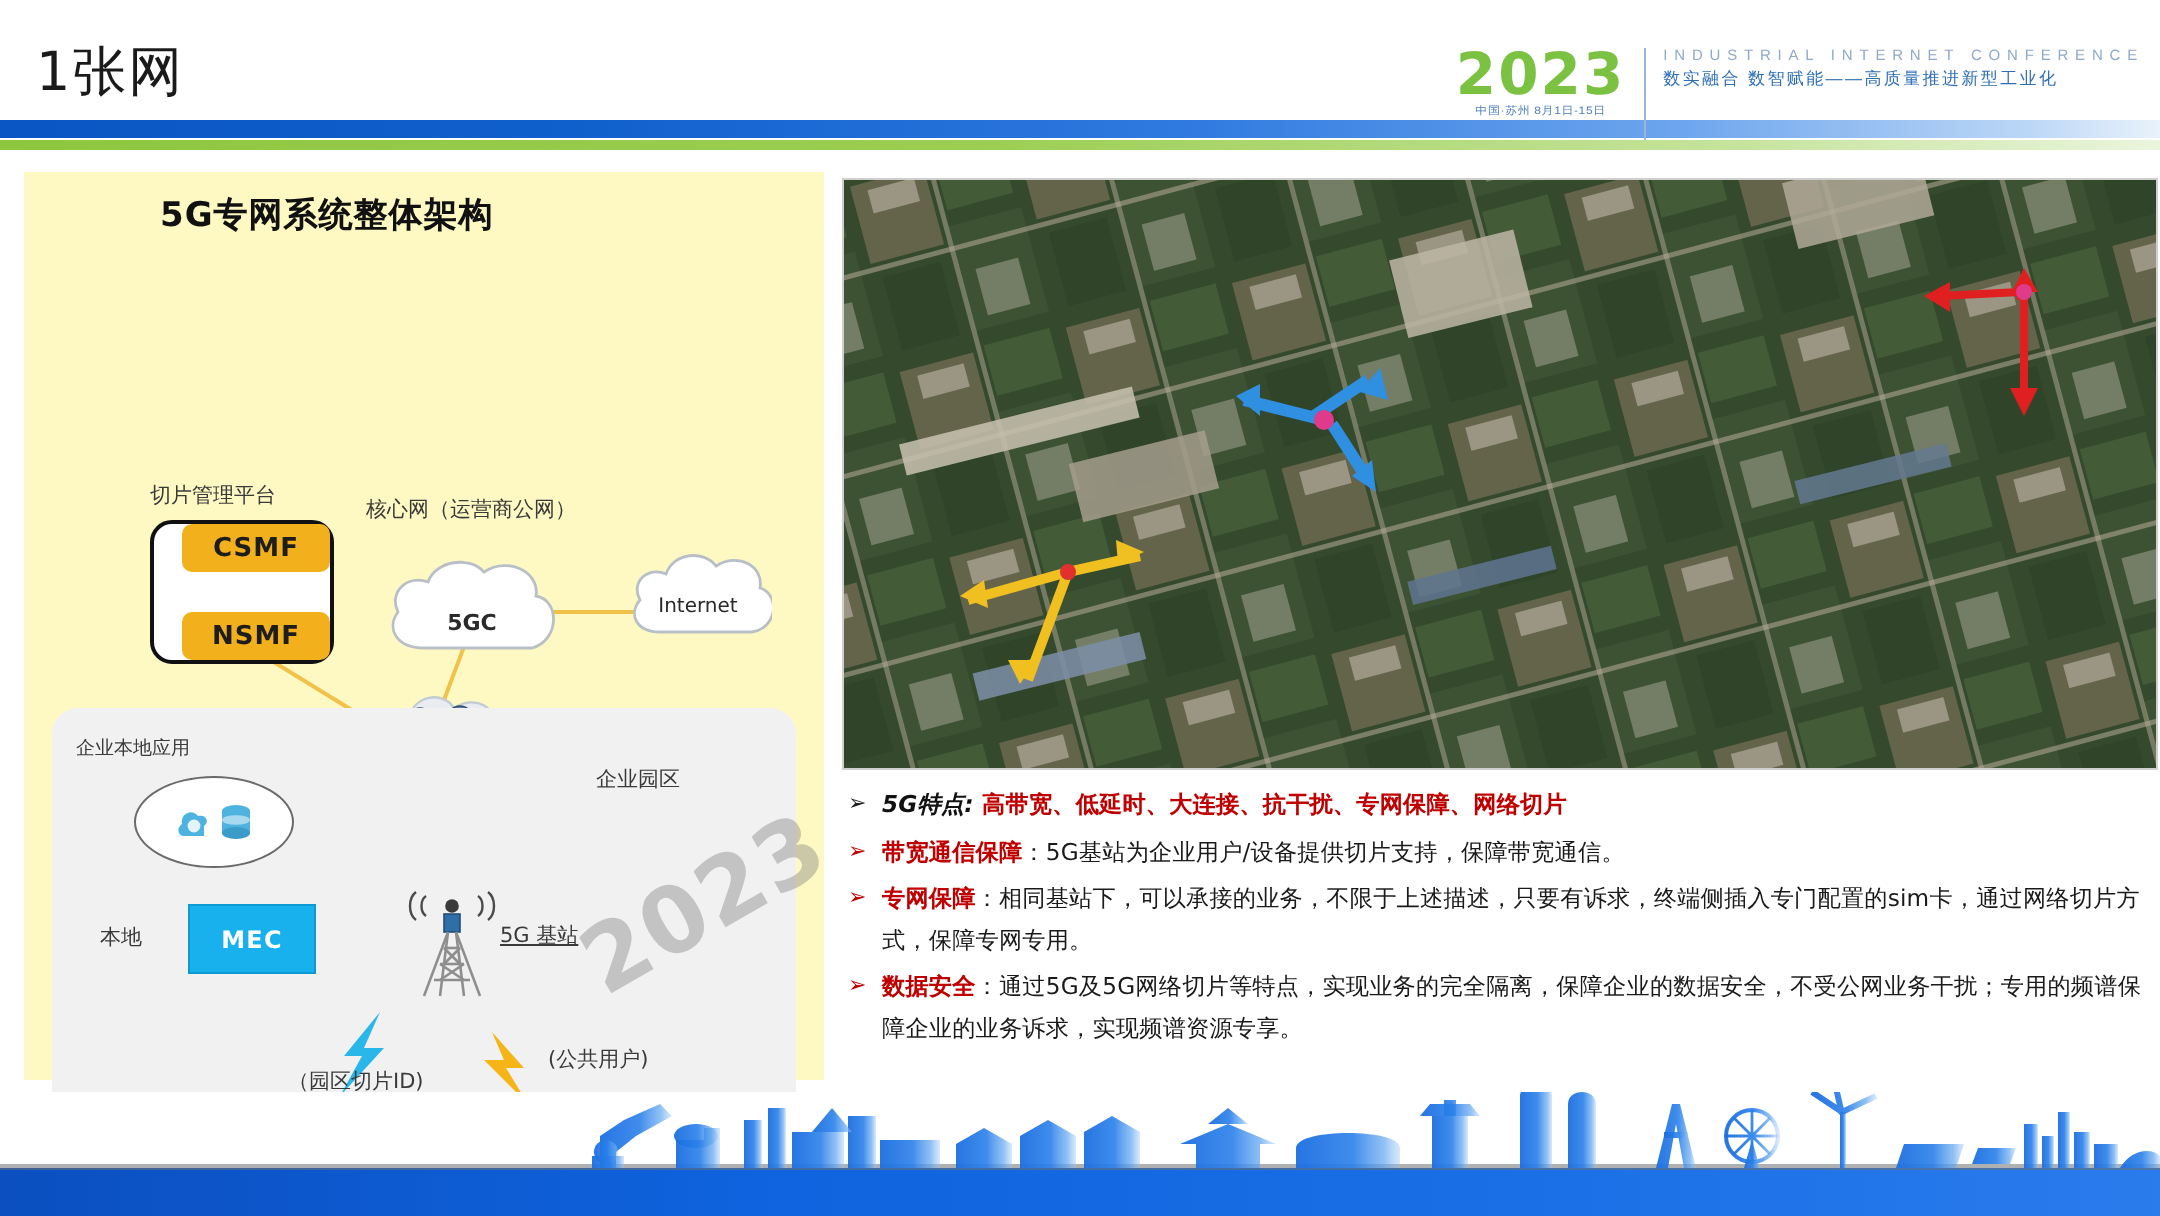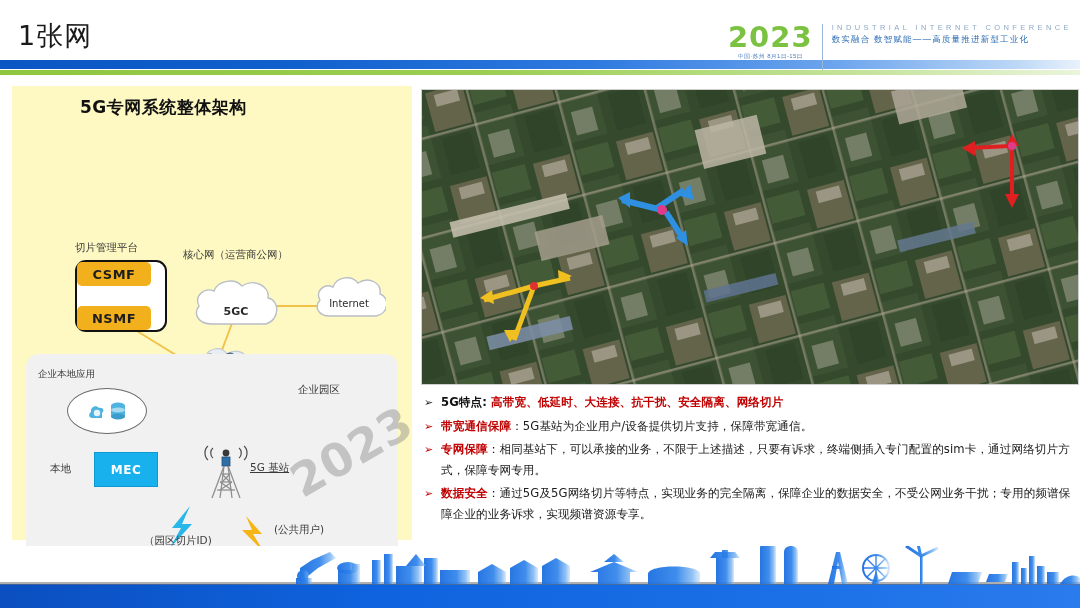--- a/index.html
+++ b/index.html
@@ -51,21 +51,21 @@
     letter-spacing:.5px;font-family:"DejaVu Sans",sans-serif;
   }
 
   .lbl{position:absolute;font-size:10.5px;color:#3a3a3a;white-space:nowrap;font-family:"DejaVu Sans",sans-serif;}
   .lbl-sm{font-size:9.5px;}
 
   
   .csmf-box{
     position:absolute;left:63px;top:174px;width:88px;height:68px;
     border:2.4px solid #111;border-radius:11px;background:#fff;
-    display:flex;flex-direction:column;justify-content:center;align-items:flex-start;gap:20px;
+    display:flex;flex-direction:column;justify-content:center;align-items:flex-end;gap:20px;
   }
   .pill{
     width:74px;height:24px;background:#f2b01c;border-radius:5px;
     display:flex;align-items:center;justify-content:center;
     font-size:13px;font-weight:700;color:#1d1d1d;letter-spacing:.5px;
     font-family:"DejaVu Sans",sans-serif;
   }
 
   
   .cloud{position:absolute;}
@@ -115,21 +115,21 @@
   .bullet{display:flex;align-items:flex-start;margin-bottom:3px;}
   .bullet-mark{
     width:17px;flex:0 0 17px;font-size:11px;line-height:20px;color:#1f1f1f;text-align:left;
   }
   .bullet-mark.red{color:#c00000;}
   .bullet-text{
     flex:1;font-size:11.6px;line-height:20.5px;color:#1a1a1a;
     font-family:"DejaVu Sans",sans-serif;letter-spacing:.1px;
   }
   .bt-head{font-weight:700;color:#c00000;}
-  .bt-head-dark{font-weight:700;color:#111;}
+  .bt-head-dark{font-weight:700;color:#111;font-style:italic;}
   .bt-red{color:#c00000;font-weight:700;}
 
   
   .footer{position:absolute;left:0;bottom:0;width:1080px;height:62px;overflow:hidden;}
   .footer svg{display:block;}
 </style>
 </head>
 <body>
 
 <div class="slide">
@@ -371,21 +371,21 @@
       <polygon points="590,44 584,56 597,56" fill="#e02020"></polygon>
       <polygon points="590,118 583,104 597,104" fill="#e02020"></polygon>
       <polygon points="540,58 553,51 553,66" fill="#e02020"></polygon>
       <circle cx="590" cy="56" r="4" fill="#e03a8a"></circle>
     </svg>
   </div>
 
   <div class="bullets">
     <div class="bullet">
       <div class="bullet-mark">➢</div>
-      <div class="bullet-text"><span class="bt-head-dark">5G特点:</span><span class="bt-red"> 高带宽、低延时、大连接、抗干扰、安全隔离、网络切片</span></div>
+      <div class="bullet-text"><span class="bt-head-dark">5G特点:</span><span class="bt-red"> 高带宽、低延时、大连接、抗干扰、专网保障、网络切片</span></div>
     </div>
     <div class="bullet">
       <div class="bullet-mark red">➢</div>
       <div class="bullet-text"><span class="bt-head">带宽通信保障</span><span>：5G基站为企业用户/设备提供切片支持，保障带宽通信。</span></div>
     </div>
     <div class="bullet">
       <div class="bullet-mark red">➢</div>
       <div class="bullet-text"><span class="bt-head">专网保障</span><span>：相同基站下，可以承接的业务，不限于上述描述，只要有诉求，终端侧插入专门配置的sim卡，通过网络切片方式，保障专网专用。</span></div>
     </div>
     <div class="bullet">

